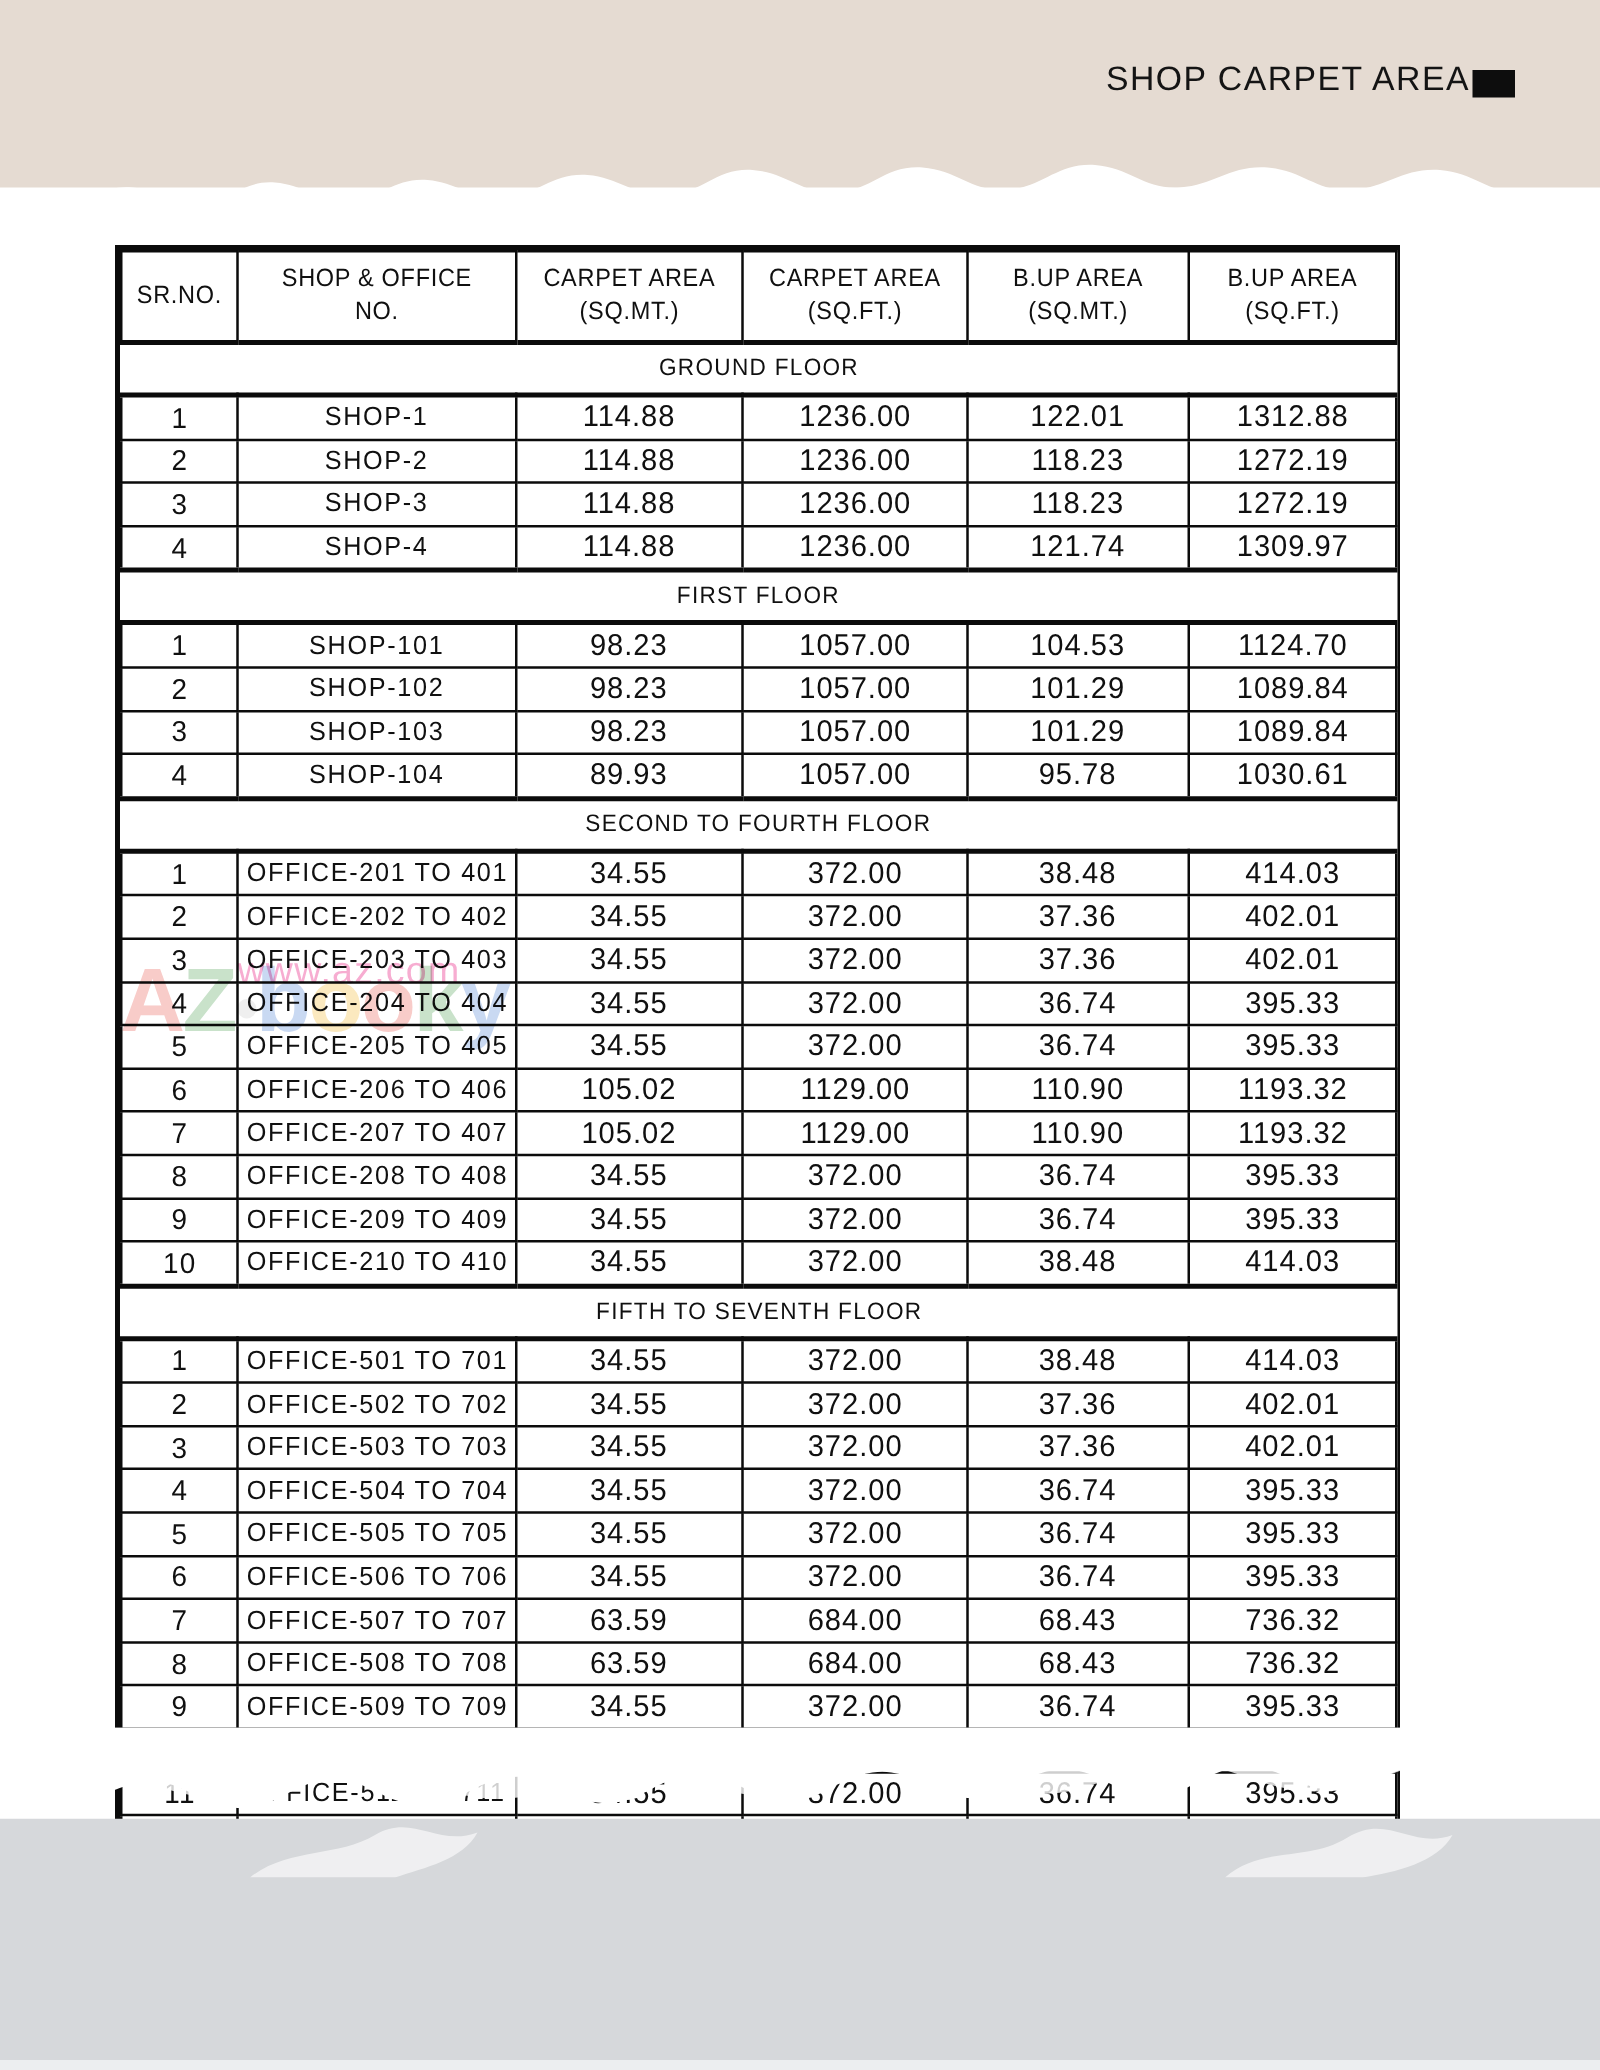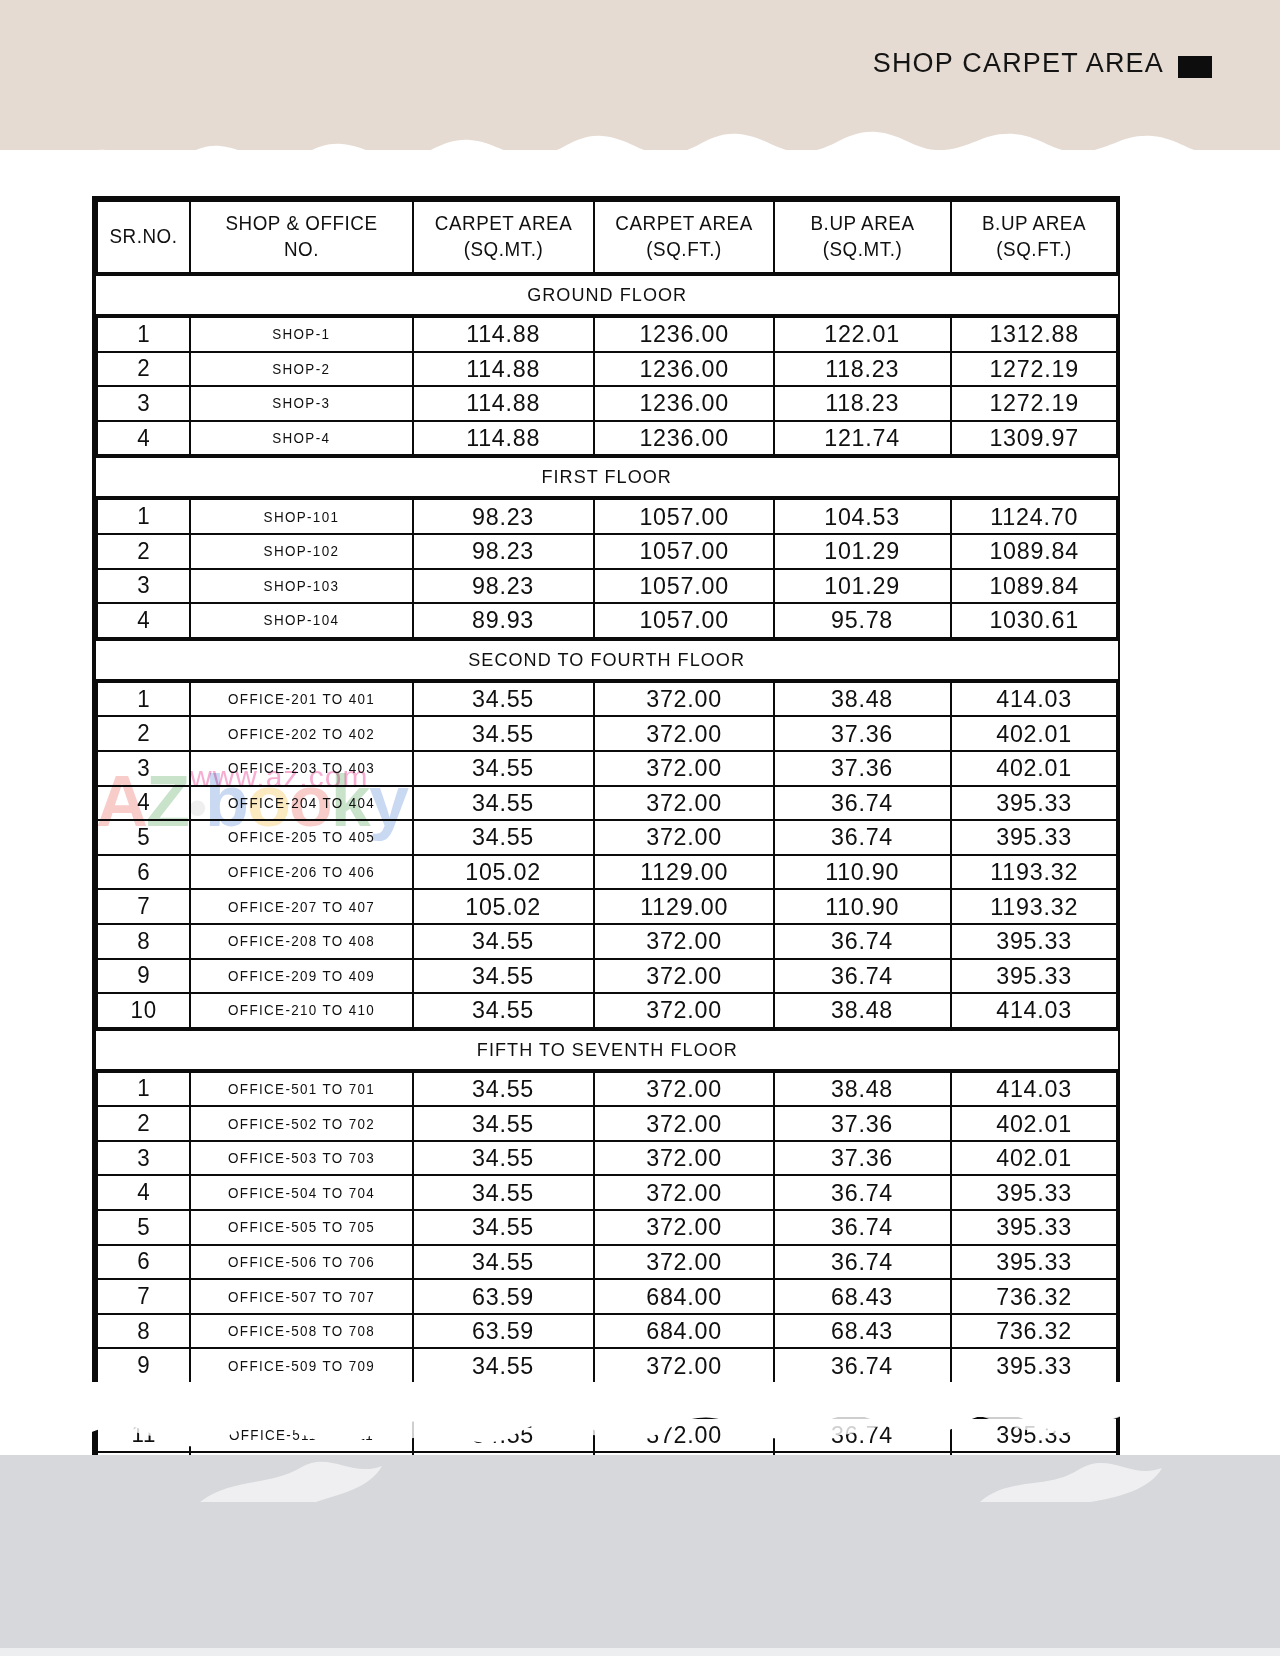--- a/index.html
+++ b/index.html
@@ -9,21 +9,21 @@
     font-family:"Liberation Sans", sans-serif;
     position:relative;overflow:hidden;
   }
 
   
   .top-band{
     position:absolute;left:0;top:0;width:1280px;height:150px;
     background:#e5dbd2;
   }
   .top-title{
-    position:absolute;right:116px;top:48px;
+    position:absolute;right:104px;top:48px;
     font-size:27px;letter-spacing:1.2px;color:#141414;
     font-family:"Liberation Sans", sans-serif;font-weight:400;
     white-space:nowrap;
   }
   .top-square{
     position:absolute;right:68px;top:56px;width:34px;height:22px;background:#0d0d0d;
   }
   .top-tear{
     position:absolute;left:0;top:92px;width:1280px;height:96px;
   }
@@ -82,21 +82,21 @@
   }
   .floor .fl-inner{display:inline-block;transform:scaleX(0.95);}
 
   .drow td{
     height:32.6px;
     font-size:24px;
     font-weight:400;
     letter-spacing:0.5px;
   }
   .drow td.sr{font-size:23px;letter-spacing:1px;}
-  .drow td.name{font-size:14px;letter-spacing:1.4px;}
+  .drow td.name{font-size:21px;letter-spacing:1.4px;}
   .drow td.name .nm{display:inline-block;transform:scaleX(0.96);}
   .drow td.num{font-size:24px;letter-spacing:0.8px;}
   .drow td .numi{display:inline-block;transform:scaleX(0.97);}
 
   
   .thickbot td{border-bottom-width:4px;}
   .thicktop td{border-top-width:4px;}
 
   
   .wm{

